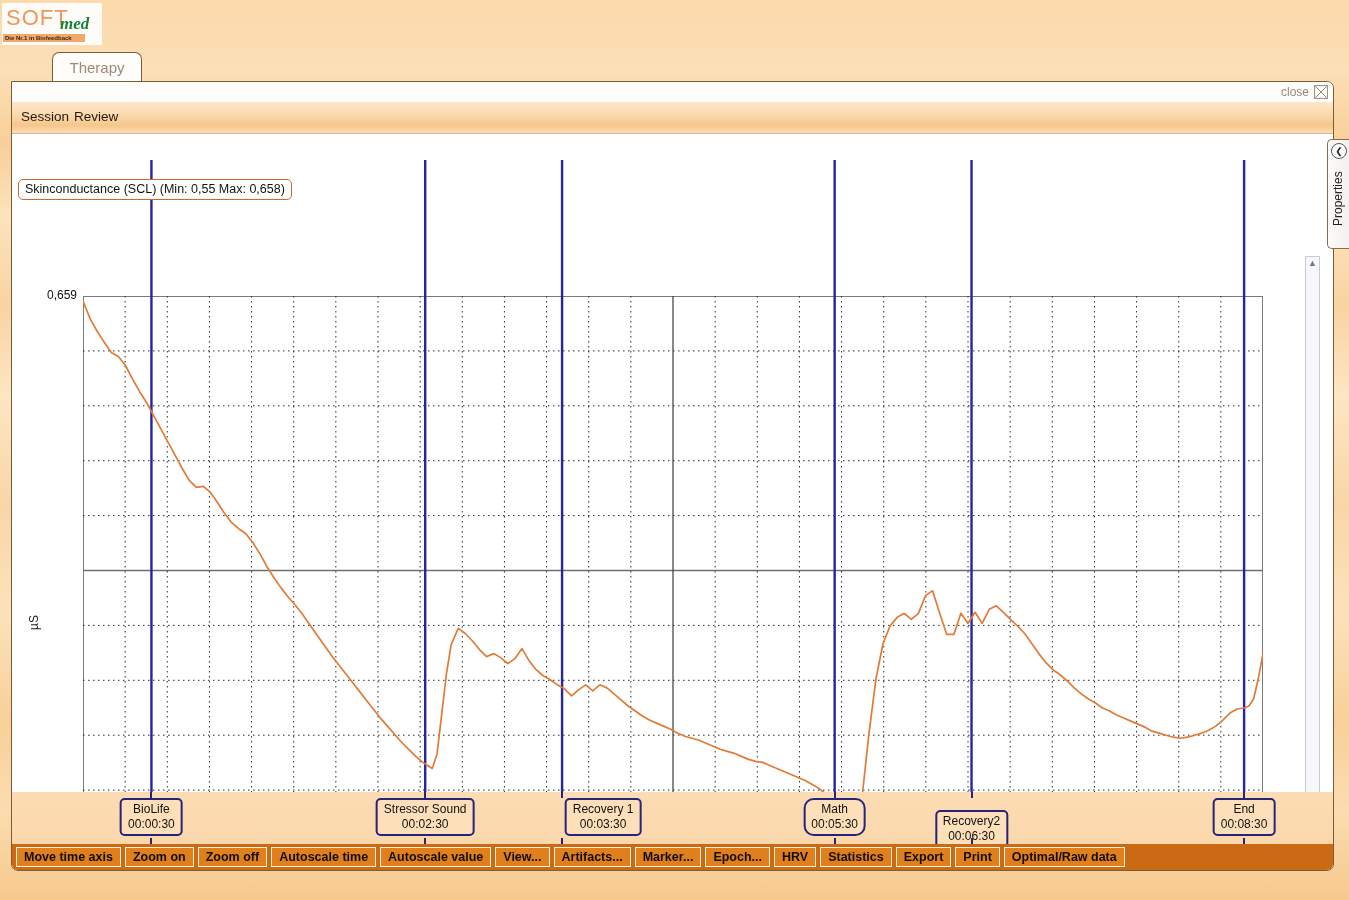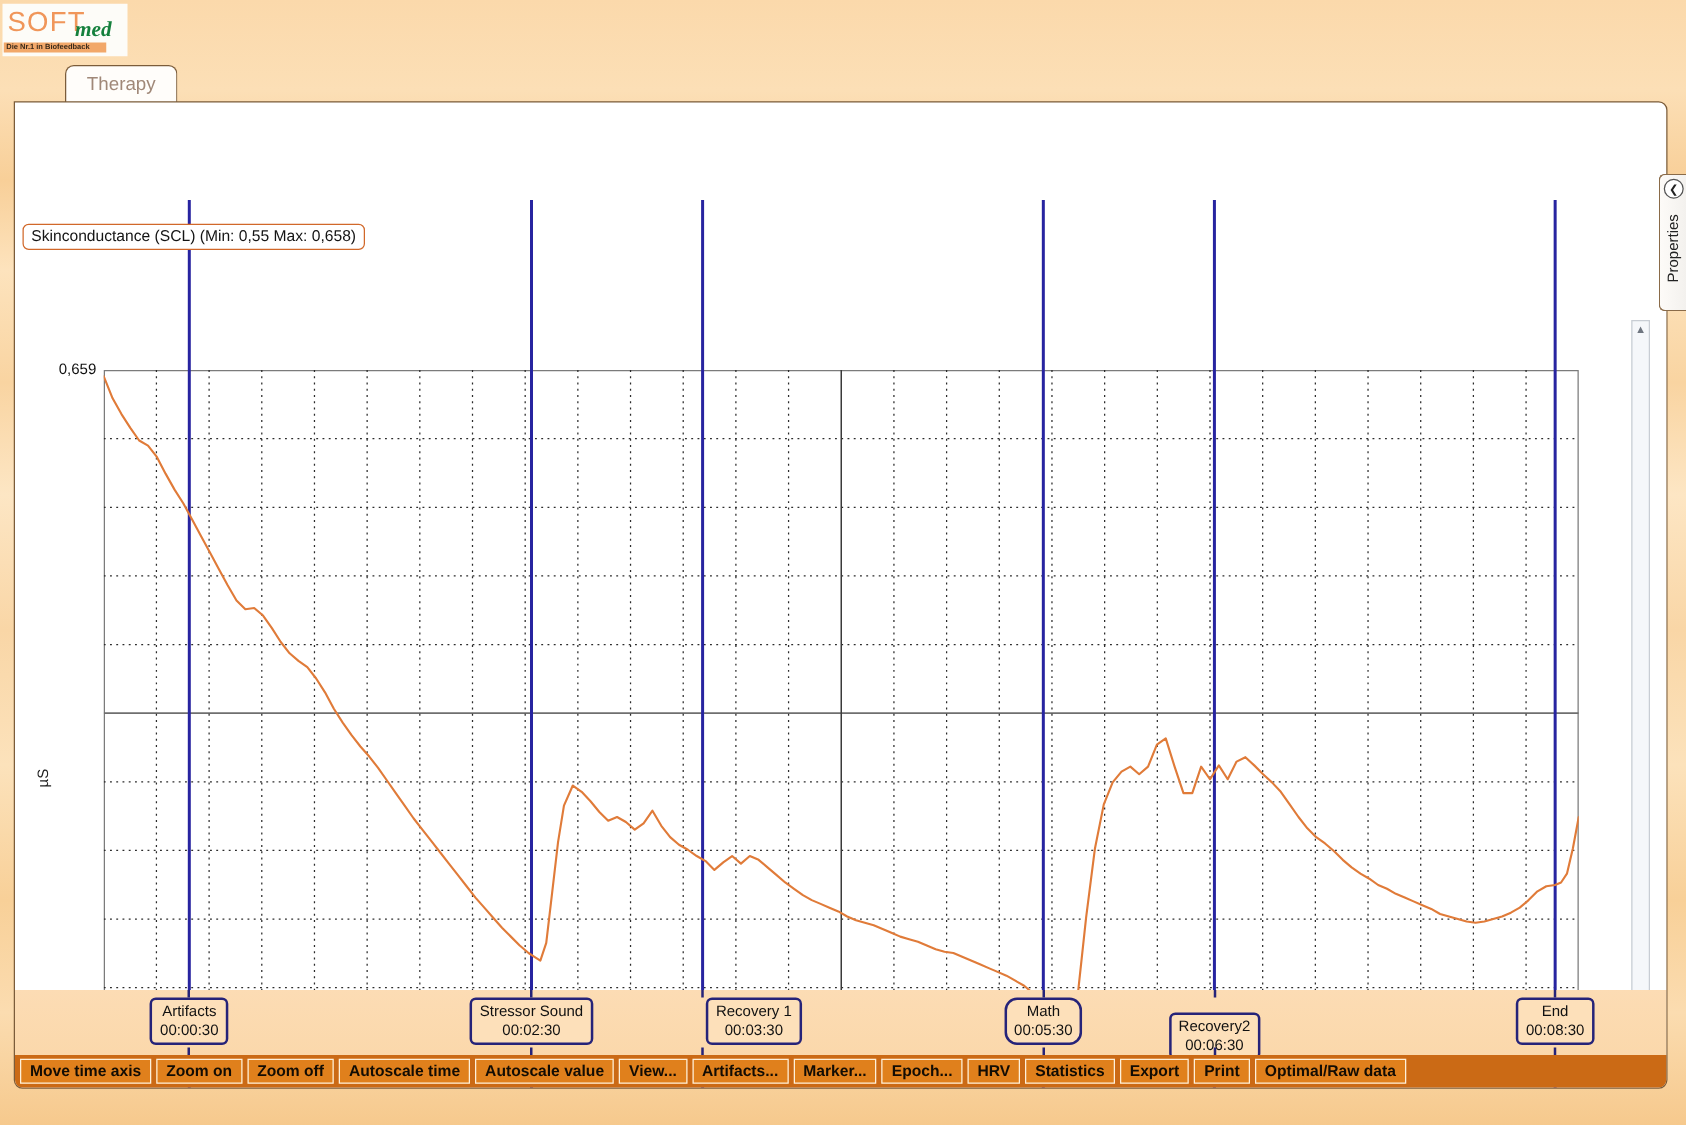--- a/index.html
+++ b/index.html
@@ -227,21 +227,33 @@
       <div class="logo-tag">Die Nr.1 in Biofeedback</div>
     </div>
   </div>
 
   <div class="tabstrip">
     <div class="tab">Therapy</div>
   </div>
 
   <div class="panel">
 
-
+    <div class="closebar">
+      <div class="close-label">close</div>
+      <svg class="close-icon" viewBox="0 0 14 14">
+        <rect x="0.6" y="0.6" width="12.8" height="12.8" fill="none" stroke="#9a8876" stroke-width="1"></rect>
+        <line x1="1.4" y1="1.4" x2="12.6" y2="12.6" stroke="#9a8876" stroke-width="1"></line>
+        <line x1="12.6" y1="1.4" x2="1.4" y2="12.6" stroke="#9a8876" stroke-width="1"></line>
+      </svg>
+    </div>
+
+    <div class="menubar">
+      <div class="menu-item m-session">Session</div>
+      <div class="menu-item m-review">Review</div>
+    </div>
 
 
     <div class="chartwrap">
       <div class="series-badge">Skinconductance (SCL) (Min: 0,55 Max: 0,658)</div>
 
       <div class="ylabel">µS</div>
 
       <div id="ytick-host">
           <div class="ytick" style="top: 128px; left: 0px; width: 65px;">0,659</div>
           <div class="ytick" style="top: 677px; left: 0px; width: 65px;">0,55</div>
@@ -305,21 +317,21 @@
 
       <div class="scrollbar">
         <div class="sb-arrow" style="top:0px;">▲</div>
         <div class="sb-arrow" style="bottom:0px;">▼</div>
       </div>
     </div>
 
     <div class="markerstrip">
       <div id="marker-host">
           <div class="marker-box" style="left: 139.44px;">
-            <div>Artifacts</div>
+            <div>BioLife</div>
             <div>00:00:30</div>
           </div>
           <div class="marker-stem" style="left: 138.44px;"></div>
           <div class="marker-stem" style="left: 138.44px; top: 46px; height: 6px;"></div>
           <div class="marker-box" style="left: 413.2px;">
             <div>Stressor Sound</div>
             <div>00:02:30</div>
           </div>
           <div class="marker-stem" style="left: 412.2px;"></div>
           <div class="marker-stem" style="left: 412.2px; top: 46px; height: 6px;"></div>

